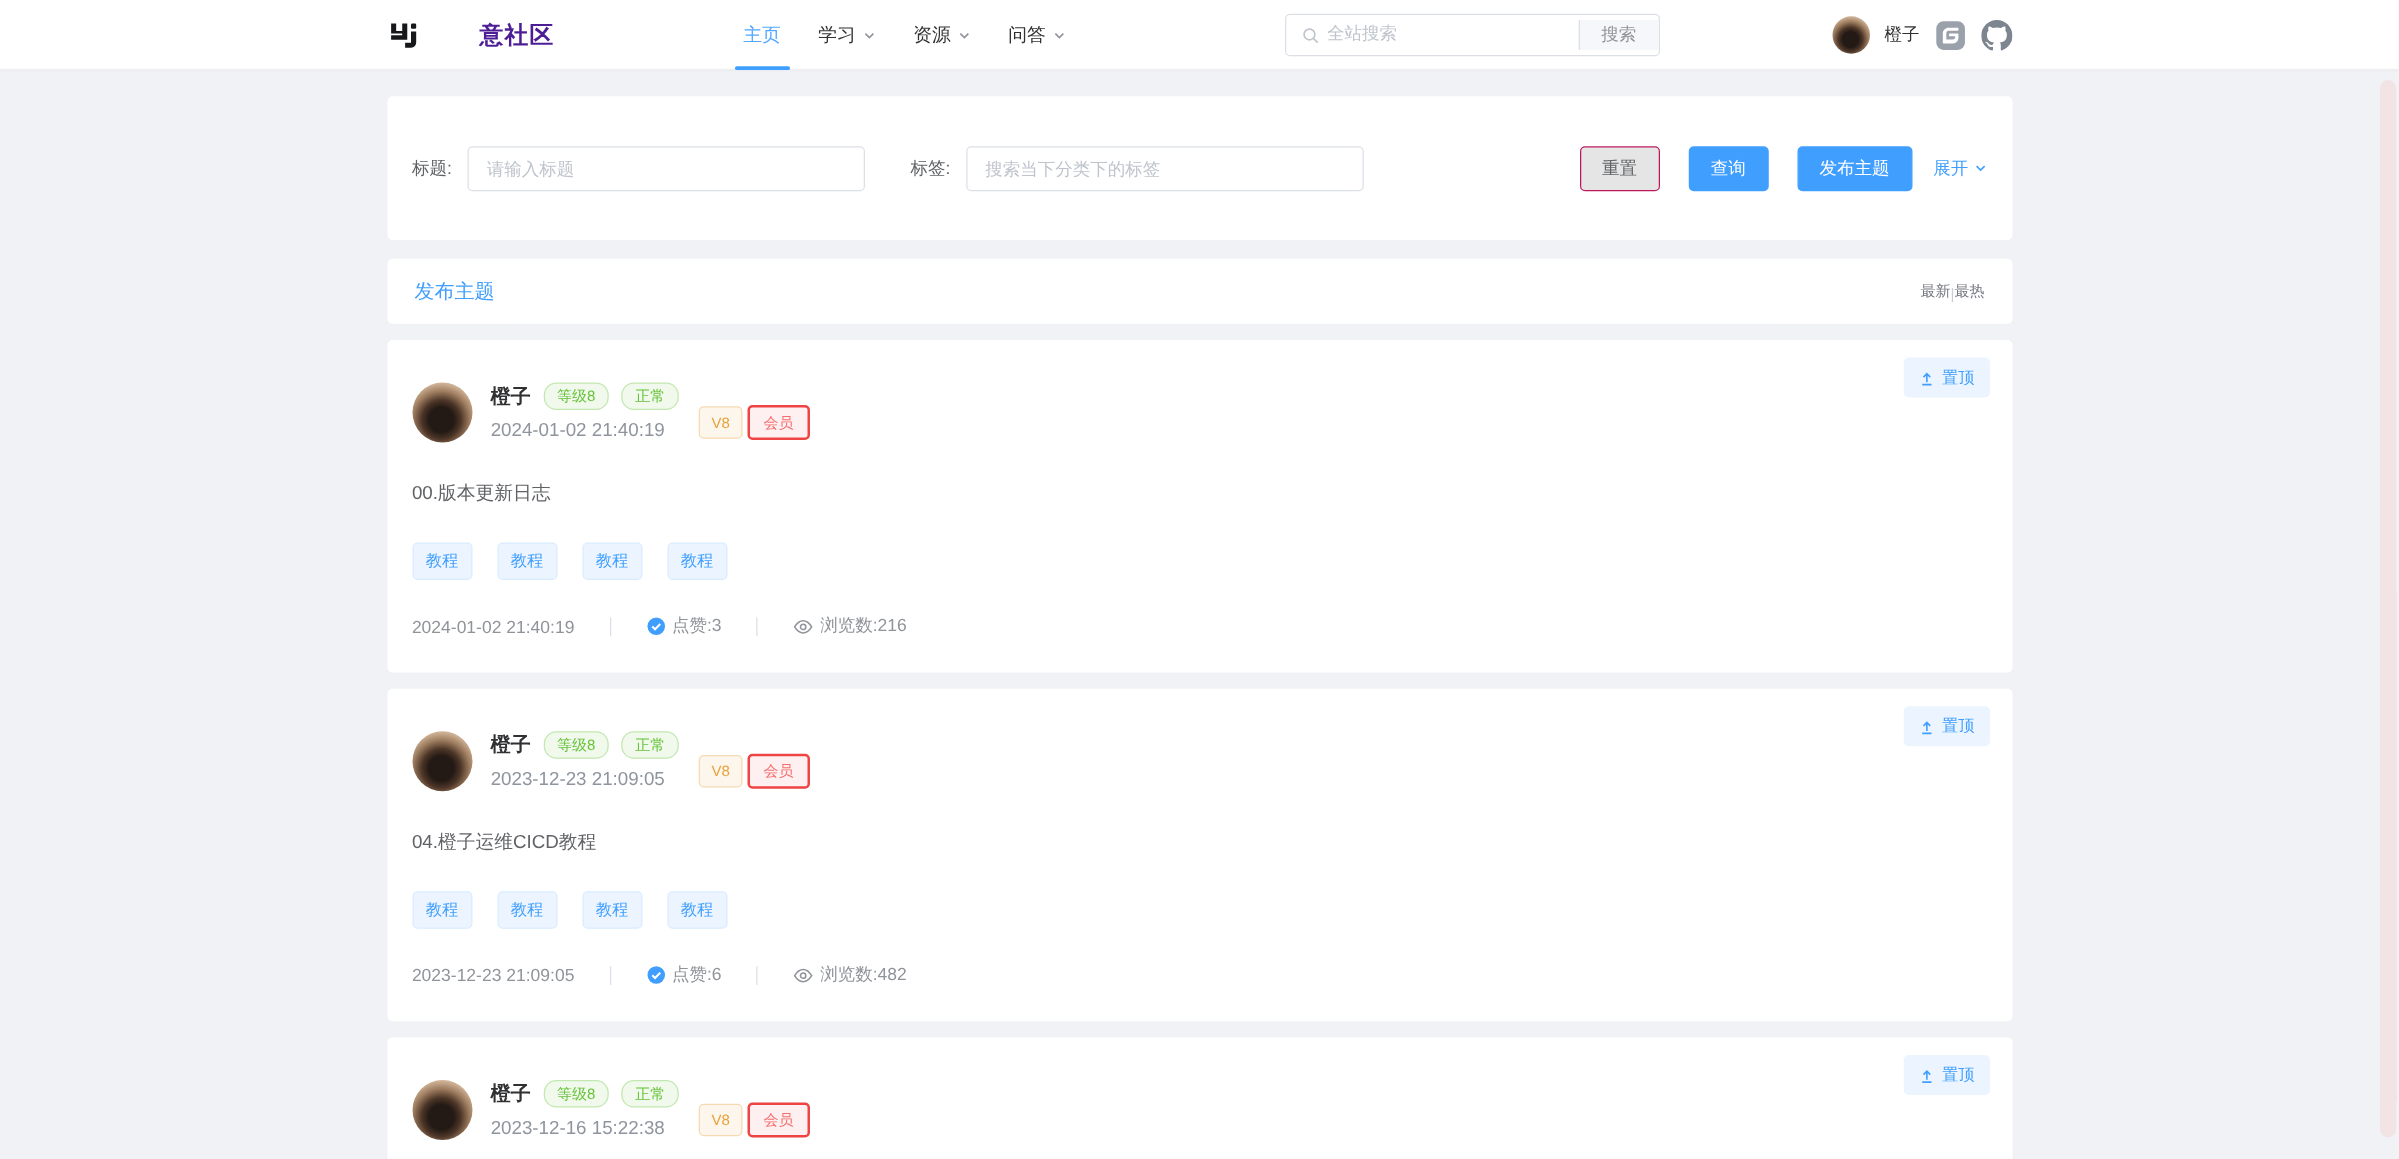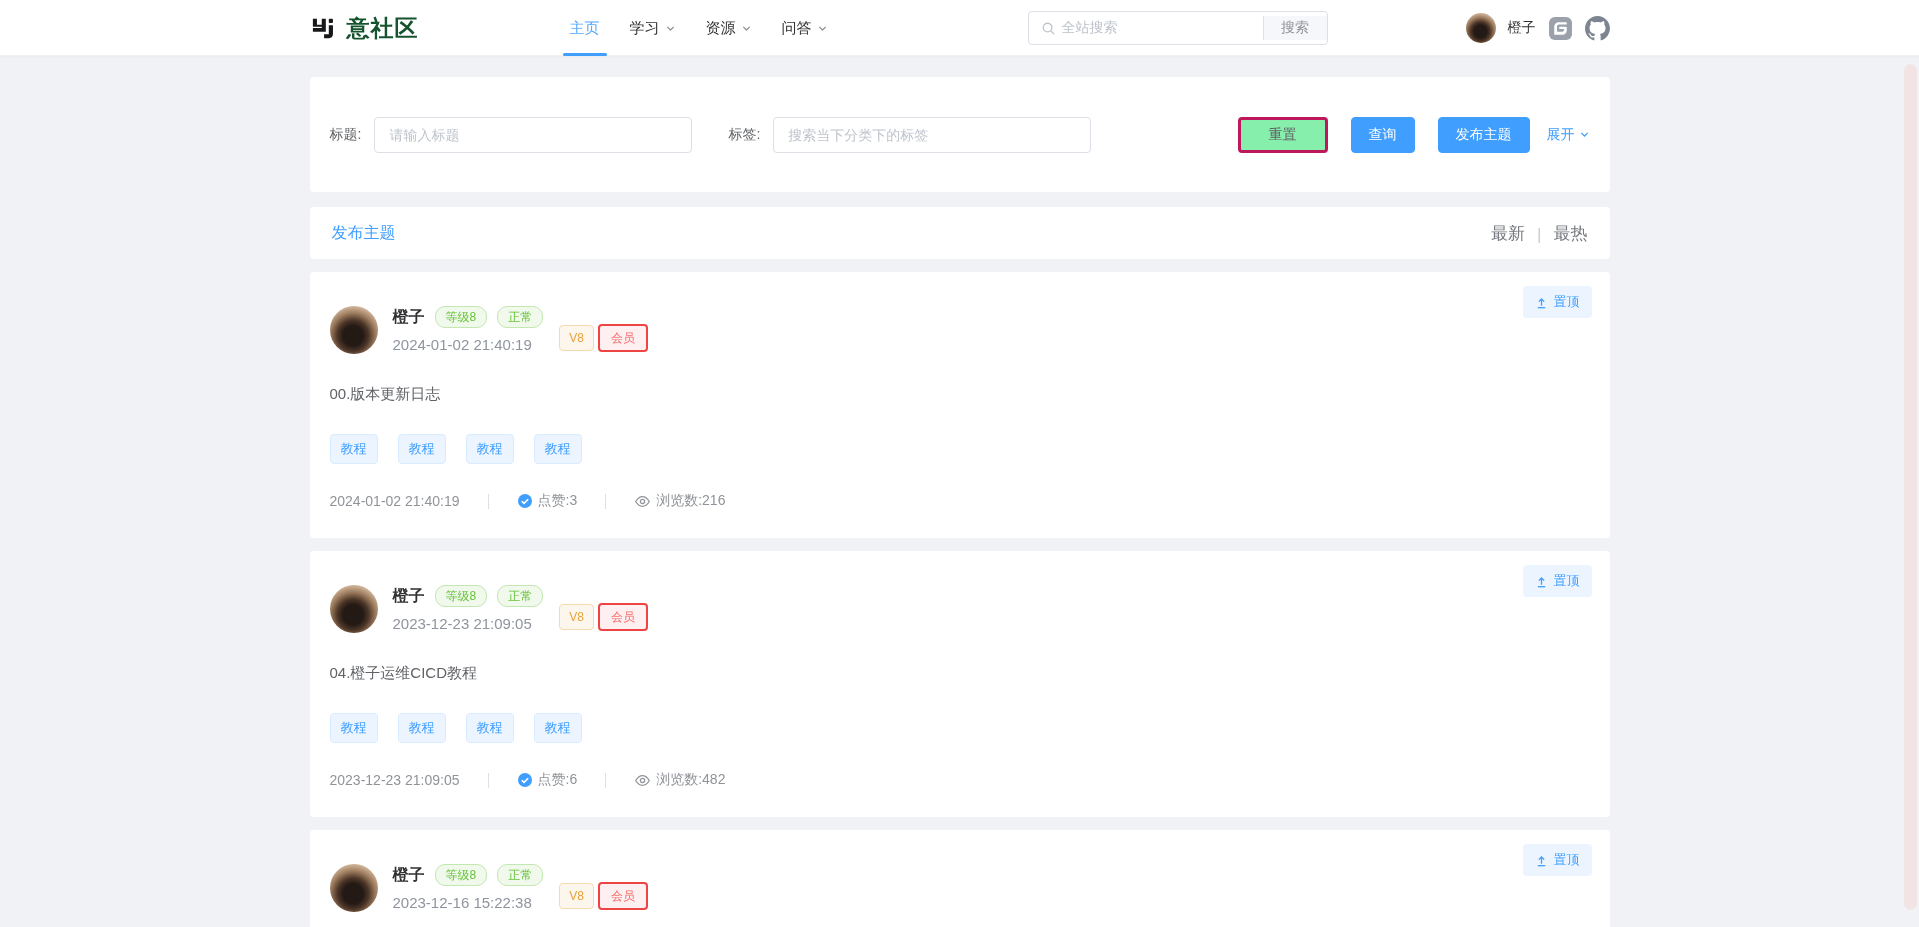--- a/index.html
+++ b/index.html
@@ -8,21 +8,21 @@
     font-family: "Liberation Sans", "DejaVu Sans", sans-serif;
     background:#f0f2f5; color:#303133;
   }
   
   .topbar { background:#fff; height:56px; border-bottom:1px solid #f0f0f0;
     box-shadow:0 1px 2px rgba(0,0,0,.03); position:relative; z-index:2; }
   .container { width:1300px; margin:0 auto; }
   .topbar-inner { display:flex; align-items:center; height:56px; }
   .logo { display:flex; align-items:center; gap:10px; cursor:pointer; }
   .logo-mark { width:27px; height:27px; }
-  .logo-text { font-size:23px; font-weight:bold; color:#14532d; letter-spacing:1px; }
+  .logo-text { font-size:19px; font-weight:bold; color:#4c1d95; letter-spacing:1px;margin-left:37px; }
   nav { display:flex; align-items:flex-start; margin-left:136px; height:56px; }
   .nav-item { display:flex; align-items:center; gap:5px; padding:0 15px; height:56px;
     font-size:15px; color:#303133; cursor:pointer; position:relative; }
   .nav-item.active { color:#53a8ff; }
   .nav-item.active::after { content:""; position:absolute; left:8px; right:8px; bottom:0;
     height:3px; background:#409eff; border-radius:2px; }
   .chev { width:11px; height:11px; }
   
   .search-box { margin-left:auto; display:flex; align-items:center; height:34px;
     border:1px solid #dcdfe6; border-radius:4px; overflow:hidden; background:#fff; width:300px; }
@@ -41,29 +41,29 @@
   
   .filter-card { background:#fff; border-radius:4px; margin-top:21px; height:115px;
     display:flex; align-items:center; padding:0 20px; }
   .f-label { font-size:14px; color:#606266; margin-right:13px; }
   .f-input { width:318px; height:36px; border:1px solid #dcdfe6; border-radius:4px;
     padding:0 14px; font-size:14px; color:#606266; outline:none; font-family:inherit; background:#fff; }
   .f-input::placeholder { color:#bfc4cc; }
   .f-group2 { margin-left:36px; display:flex; align-items:center; }
   .filter-actions { margin-left:auto; display:flex; align-items:center; }
   .btn { height:36px; border-radius:4px; font-size:14px; cursor:pointer; font-family:inherit; }
-  .btn-plain { background:#86efac; border:3px solid #be185d; color:#606266; padding:0 28px; }
+  .btn-plain { background:#e5e5e5; border:1px solid #be185d; color:#606266; padding:0 17px; }
   .btn-primary { background:#409eff; border:1px solid #409eff; color:#fff; padding:0 17px; margin-left:23px; }
   .expand-link { display:flex; align-items:center; gap:4px; color:#409eff; font-size:14px;
     margin-left:17px; cursor:pointer; }
   
   .list-header { background:#fff; border-radius:4px; margin-top:15px; height:52px;
     display:flex; align-items:center; padding:0 22px; }
   .list-title { color:#409eff; font-size:16px; cursor:pointer; }
-  .sort { margin-left:auto; display:flex; align-items:flex-end; gap:12px; font-size:17px; }
+  .sort { margin-left:auto; display:flex; align-items:flex-end; gap:0; font-size:12px; }
   .sort-item { color:#75797f; cursor:pointer; }
   .sort-div { color:#c8cdd4; }
   
   .post-card { background:#fff; border-radius:4px; margin-top:13px; padding:22px 22px 28px 20px;
     position:relative; }
   .pin-btn { position:absolute; top:14px; right:18px; display:flex; align-items:center; gap:6px;
     background:#ecf5ff; border:none; color:#409eff; font-size:13px; padding:7px 12px;
     border-radius:4px; cursor:pointer; font-family:inherit; }
   .post-head { display:flex; align-items:flex-start; margin-top:12px; }
   .avatar.lg { width:48px; height:48px; }

